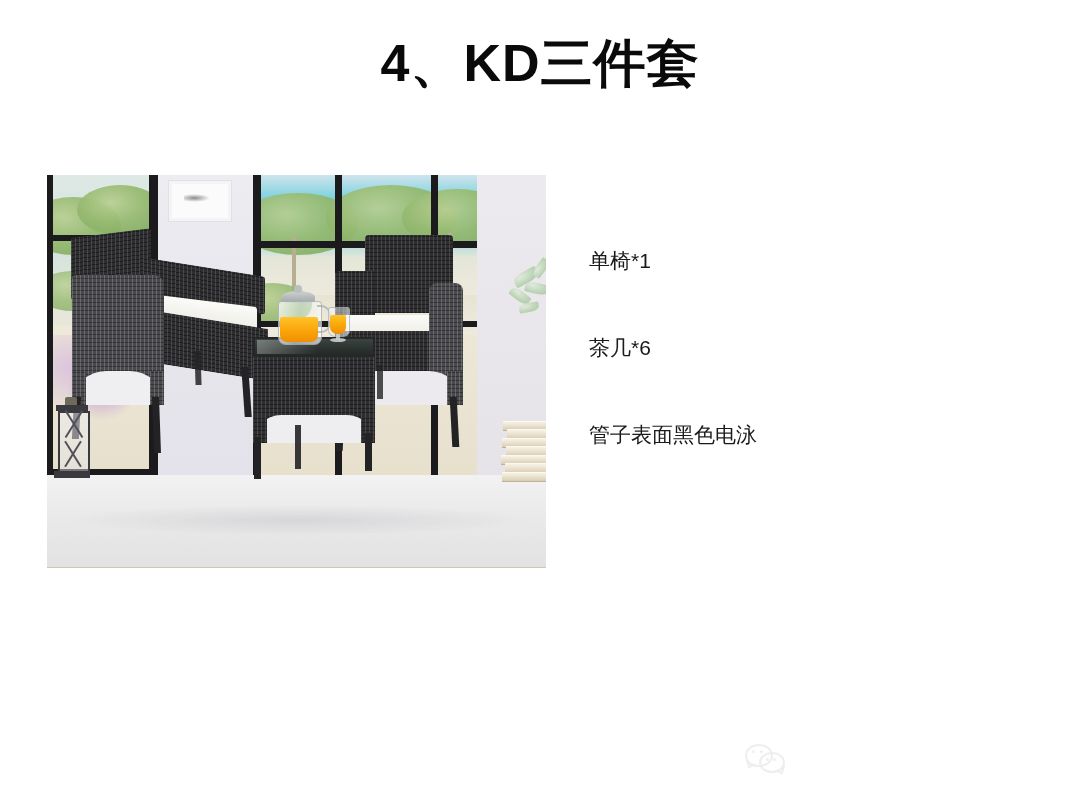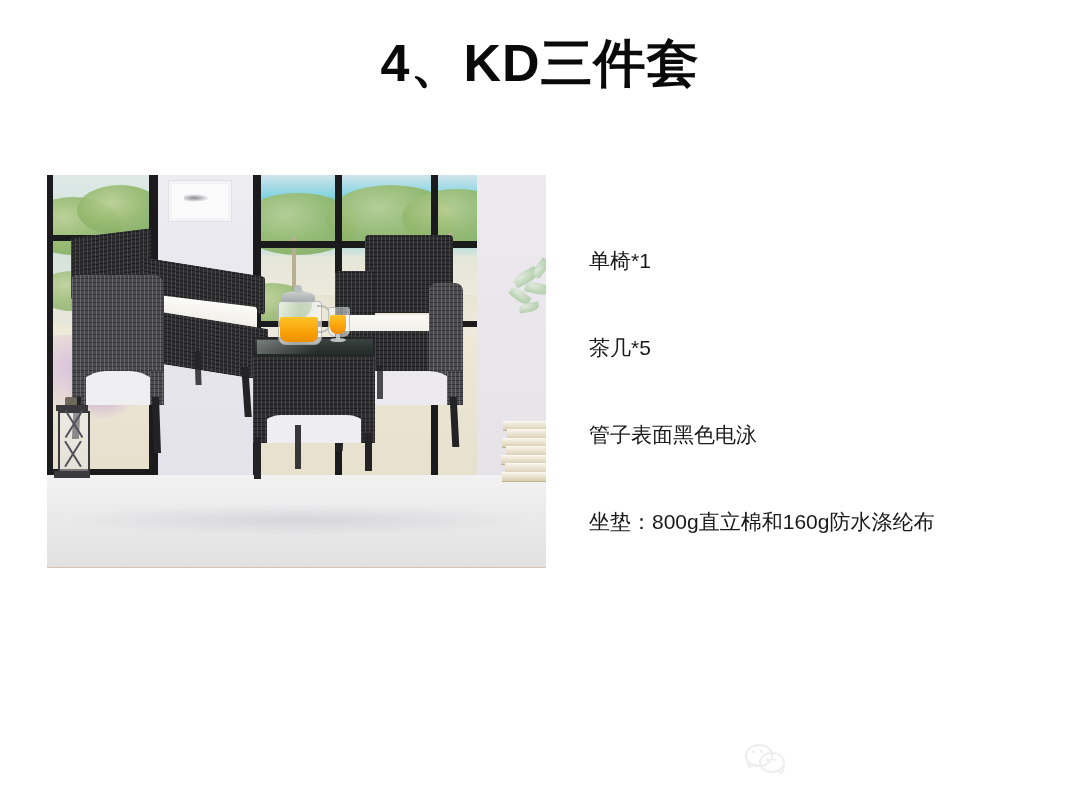--- a/index.html
+++ b/index.html
@@ -390,23 +390,22 @@
     <div class="ph book" style="left:459px;top:271px;width:47px;height:9px;"></div>
     <div class="ph book" style="left:454px;top:280px;width:52px;height:8px;"></div>
     <div class="ph book" style="left:458px;top:288px;width:48px;height:9px;"></div>
     <div class="ph book" style="left:455px;top:297px;width:51px;height:8px;"></div>
   </div>
 
 </div>
 
 <div id="spec-list">
   <span class="spec-line">单椅*1</span>
-  <span class="spec-line">茶几*5</span>
+  <span class="spec-line">茶几*6</span>
   <span class="spec-line">管子表面黑色电泳</span>
-  <span class="spec-line">坐垫：800g直立棉和160g防水涤纶布</span>
   
   
   
   
   
 </div>
 
 <div id="watermark">
   <span class="wechat-icon">
     <span class="bub b1"></span>

